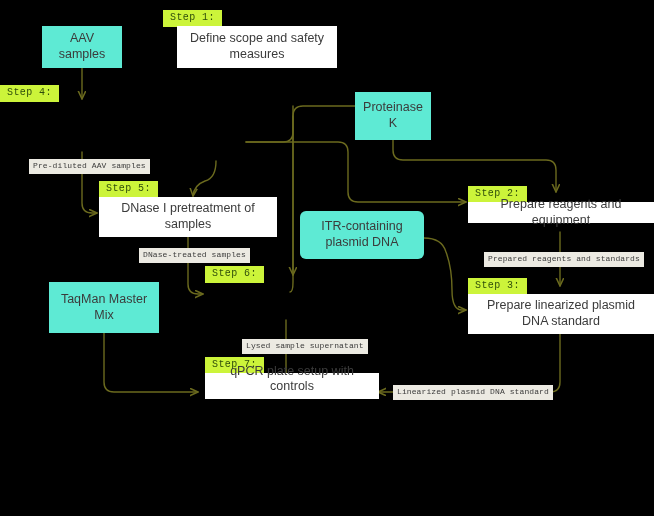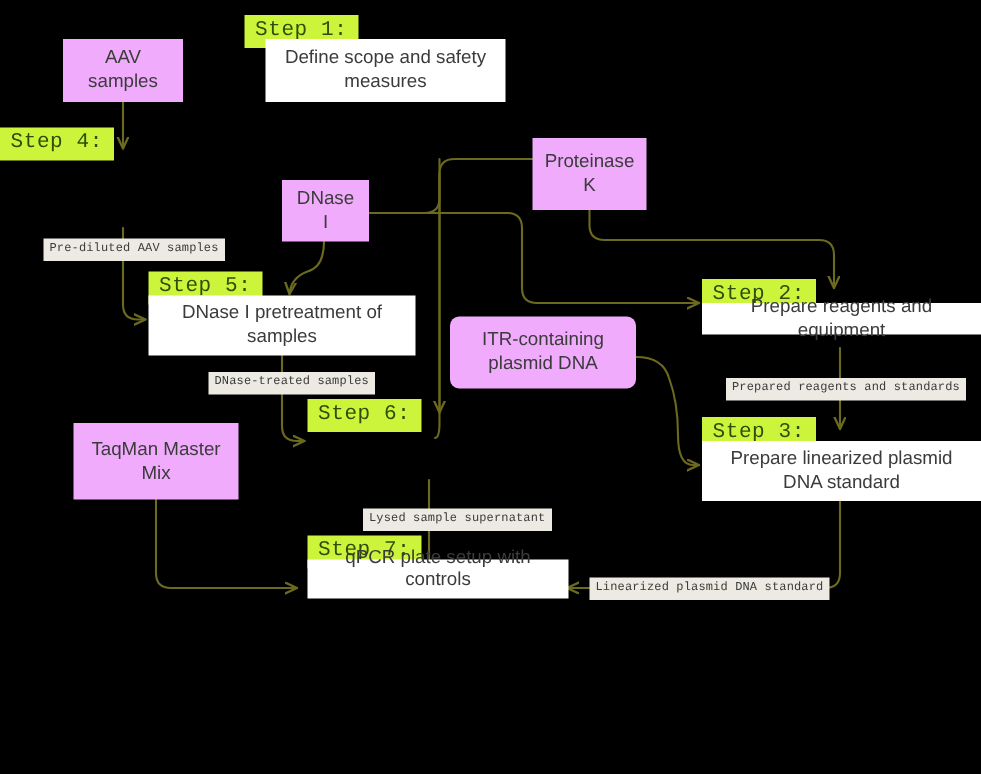--- a/index.html
+++ b/index.html
@@ -31,31 +31,31 @@
     text-align: center;
     color: #3b3b3b;
     font-size: 12.5px;
     line-height: 1.25;
     padding: 4px 8px;
   }
   .node.step {
     background: #ffffff;
   }
   .node.resource {
-    background: #f0abfc;
+    background: #5eead4;
   }
   .node.rounded {
     border-radius: 6px;
   }
   .step-badge {
     position: absolute;
     background: #ccf43a;
     color: #2f4d0a;
     font-family: "Liberation Mono", monospace;
-    font-size: 14px;
+    font-size: 10px;
     letter-spacing: 0.4px;
     padding: 2px 7px 3px 7px;
     white-space: nowrap;
     line-height: 1.2;
   }
   .edge-label {
     position: absolute;
     background: #eceae2;
     color: #3b3b3b;
     font-family: "Liberation Mono", monospace;
@@ -123,23 +123,20 @@
   <div class="node step" style="left:177px; top:26px; width:160px; height:42px;">
     <span>Define scope and safety measures</span>
   </div>
 
   <div class="step-badge" style="left:0px; top:85px;">Step 4:</div>
 
   <div class="node resource" style="left:355px; top:92px; width:76px; height:48px;">
     <span>Proteinase K</span>
   </div>
 
-  <div class="node resource" style="left:188px; top:120px; width:58px; height:41px;">
-    <span>DNase I</span>
-  </div>
 
   <div class="step-badge" style="left:468px; top:186px;">Step 2:</div>
   <div class="node step" style="left:468px; top:202px; width:186px; height:21px;">
     <span>Prepare reagents and equipment</span>
   </div>
 
   <div class="step-badge" style="left:99px; top:181px;">Step 5:</div>
   <div class="node step" style="left:99px; top:197px; width:178px; height:40px;">
     <span>DNase I pretreatment of samples</span>
   </div>

